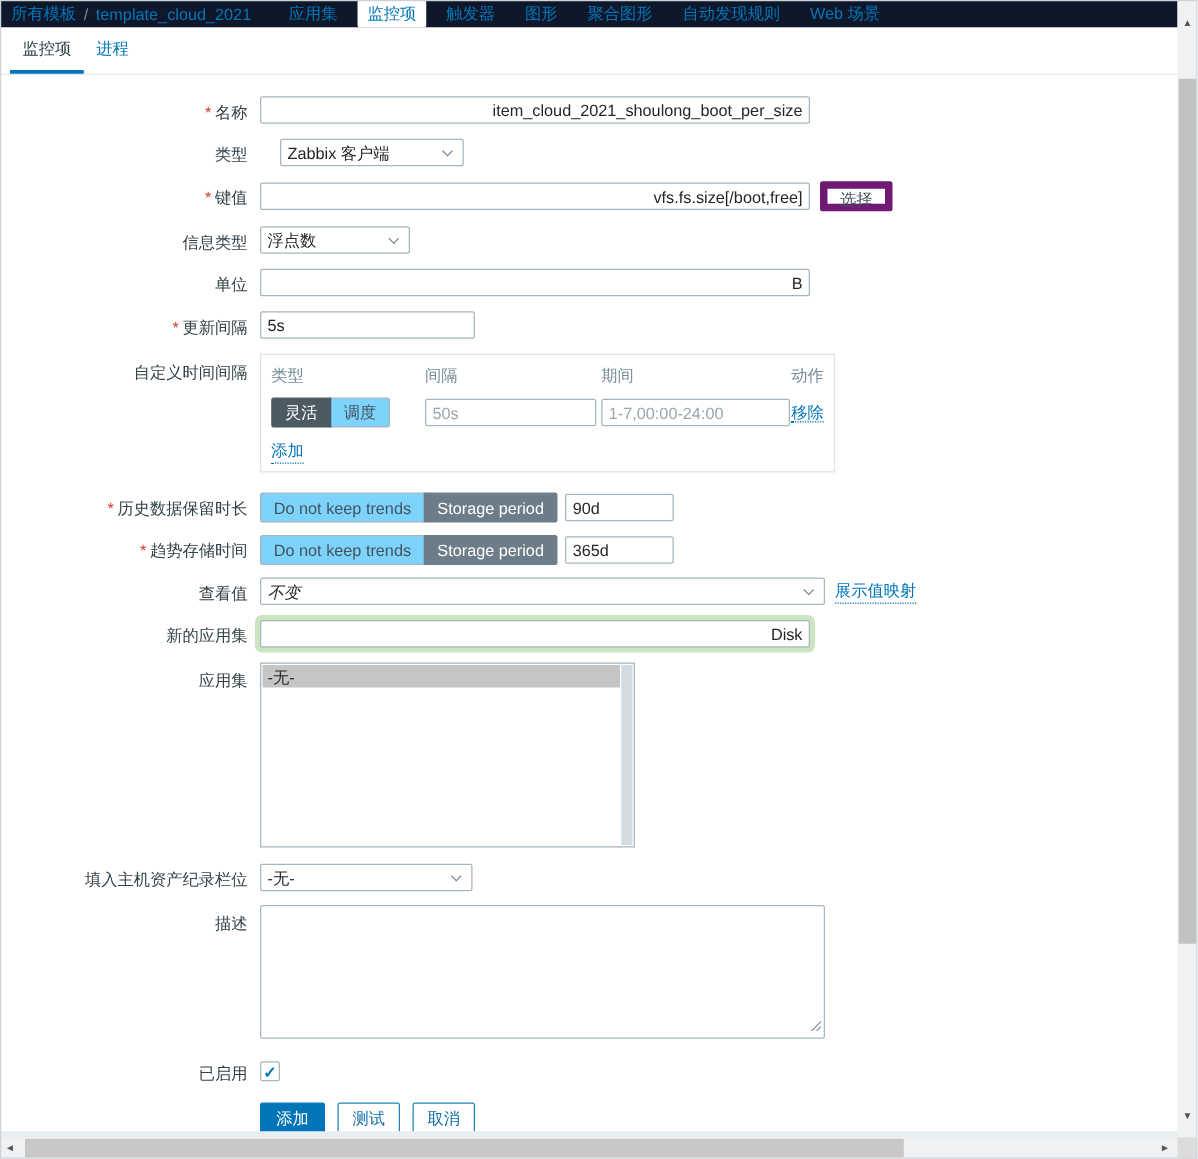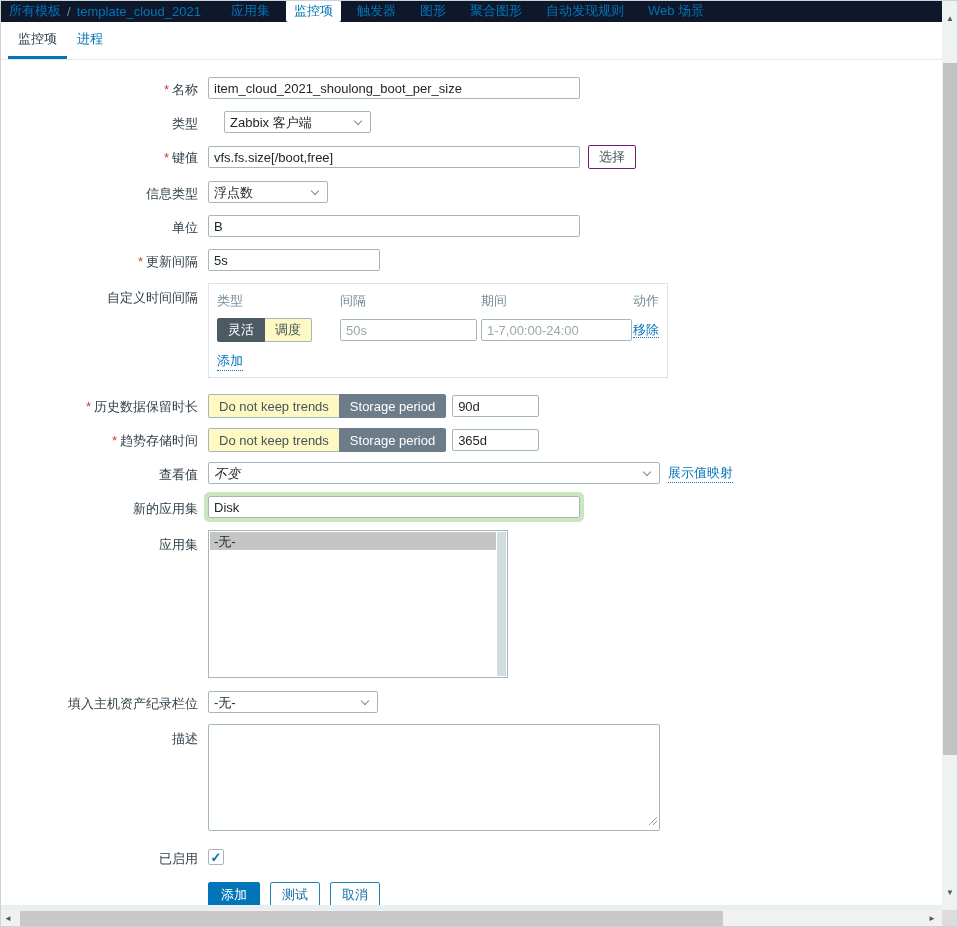--- a/index.html
+++ b/index.html
@@ -45,45 +45,45 @@
   }
   .flabel .req { color:#d23b32; margin-right:3px; }
   .flabel.top { padding-top:6px; }
   .fctl { margin-left:10px; display:flex; align-items:center; }
 
   .tinput {
     height:22px; border:1px solid #a6b6be; border-radius:2px; background:#fff;
     padding:0 5px; font-size:13px; color:#262626; font-family:"Liberation Sans",sans-serif;
   }
   .tinput::placeholder { color:#9aa7ad; opacity:1; }
-  .w452 { width:372px; } .w150 { width:172px; } .w137 { width:137px; }
+  .w452 { width:440px;text-align:right; } .w150 { width:172px; } .w137 { width:137px; }
   .w151 { width:151px; } .w72 { width:87px; }
 
   .fselect {
     position:relative; height:22px; border:1px solid #a6b6be; border-radius:2px;
     background:#fff; padding:2px 22px 0 5px; color:#262626; cursor:pointer; white-space:nowrap;
   }
   .chevron { position:absolute; right:9px; top:6px; width:6px; height:6px;
     border-right:1.5px solid #7a8a94; border-bottom:1.5px solid #7a8a94; transform:rotate(45deg); }
   .w147s { width:147px;margin-left:16px; } .w112s { width:120px; } .w452s { width:452px;font-style:italic; } .w170s { width:170px; }
 
   .grey-btn {
-    height:24px; background:#fff; border:1px solid #701a75; border-radius:2px;
+    height:24px; background:#fff; border:6px solid #701a75; border-radius:2px;
     color:#44535c; padding:0 10px; font-size:13px; cursor:pointer; margin-left:8px;
     font-family:"Liberation Sans",sans-serif;
   }
 
   
   .cbox { margin-left:10px; width:460px; border:1px solid #dde3e6; padding:8px 8px 6px 8px; }
   .cgrid { display:grid; grid-template-columns:123px 141px 152px auto; align-items:center; }
   .chead { color:#768d99; margin-bottom:8px; }
   .seg-group { display:inline-flex; }
   .seg {
     height:24px; display:inline-flex; align-items:center; padding:0 10px;
-    border:1px solid #a6b6be; background:#fef9c3; color:#44535c; cursor:pointer;
+    border:1px solid #a6b6be; background:#7dd3fc; color:#44535c; cursor:pointer;
   }
   .seg + .seg { margin-left:-1px; }
   .seg.first { border-radius:2px 0 0 2px; } .seg.last { border-radius:0 2px 2px 0; }
   .seg.on-dark { background:#4c5a63; border-color:#4c5a63; color:#fff; z-index:1; }
   .seg.on-slate { background:#6c7d89; border-color:#6c7d89; color:#fff; z-index:1; }
   .dotted-link { color:#0275b8; border-bottom:1px dotted #0275b8; cursor:pointer; }
   .cadd { margin-top:10px; display:inline-block; }
 
   
   .listbox { position:relative; width:300px; height:148px; border:1px solid #a6b6be; background:#fff; }

